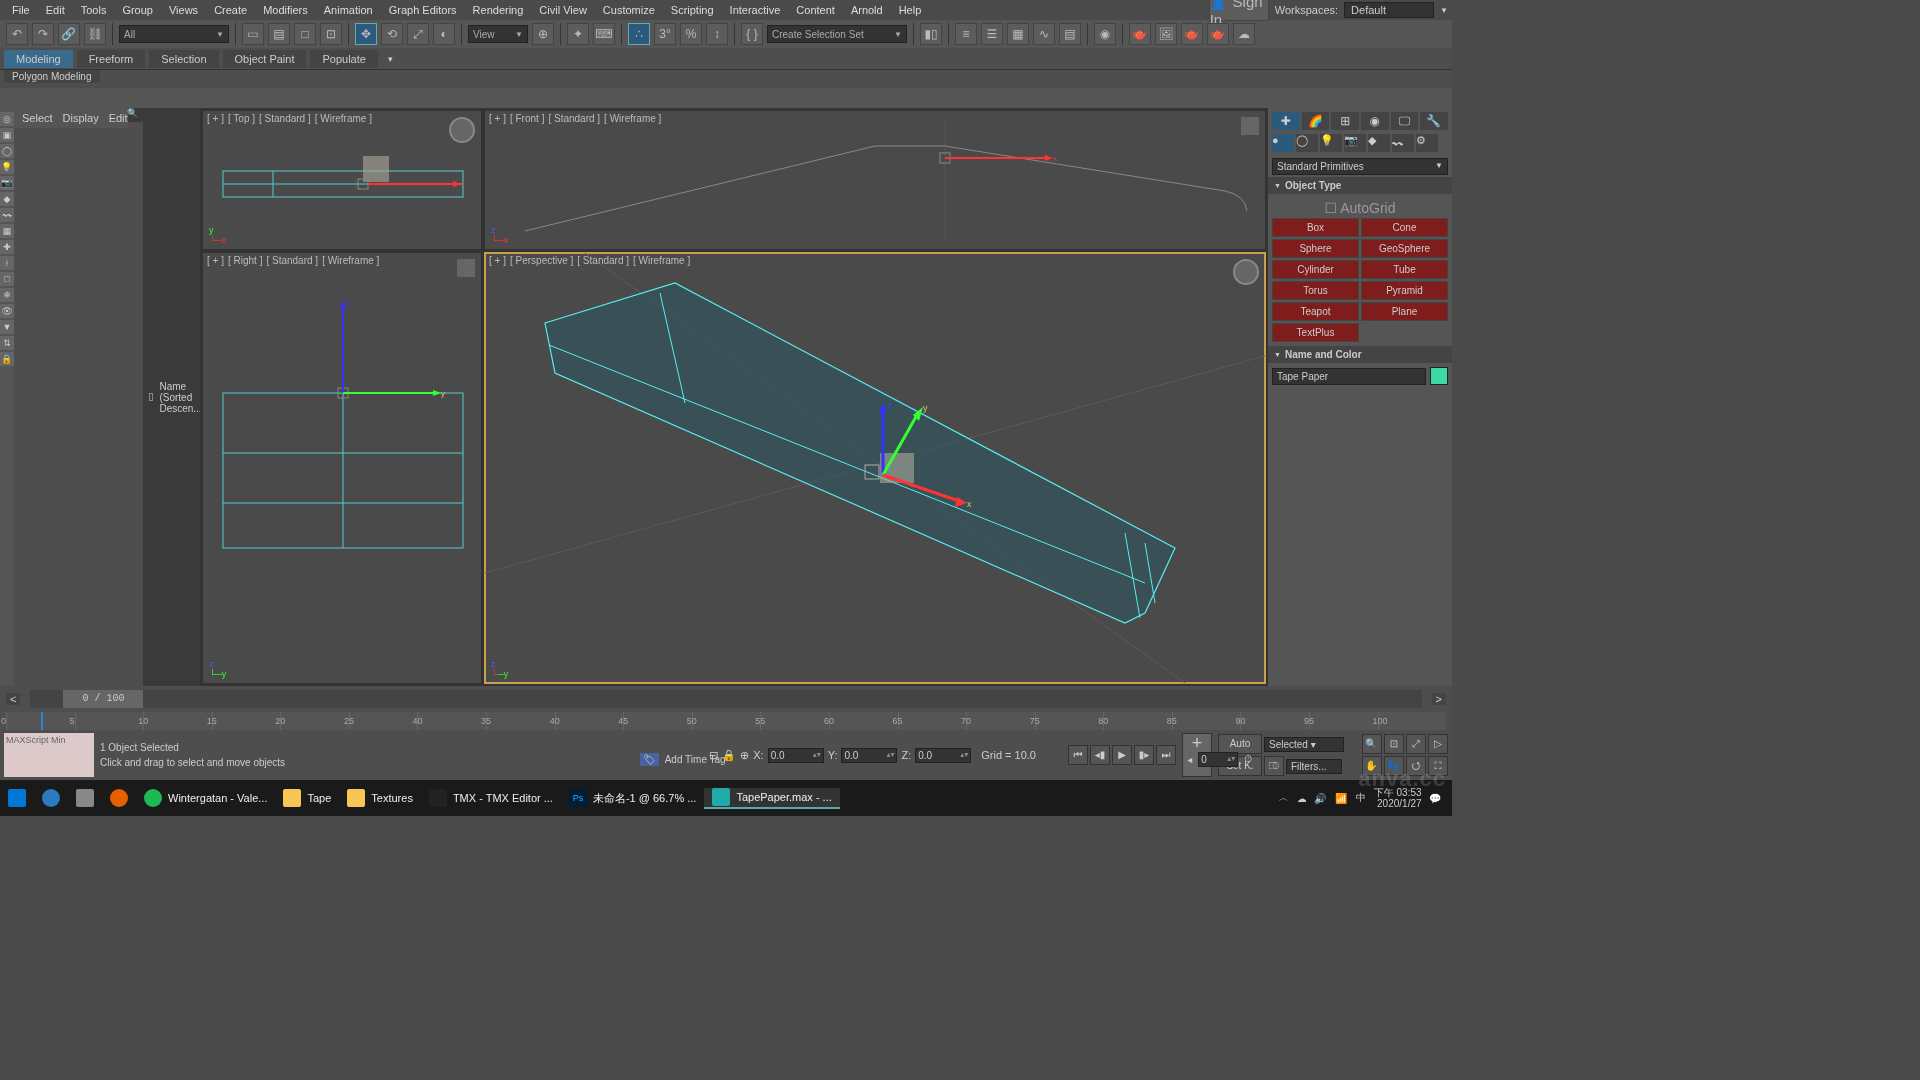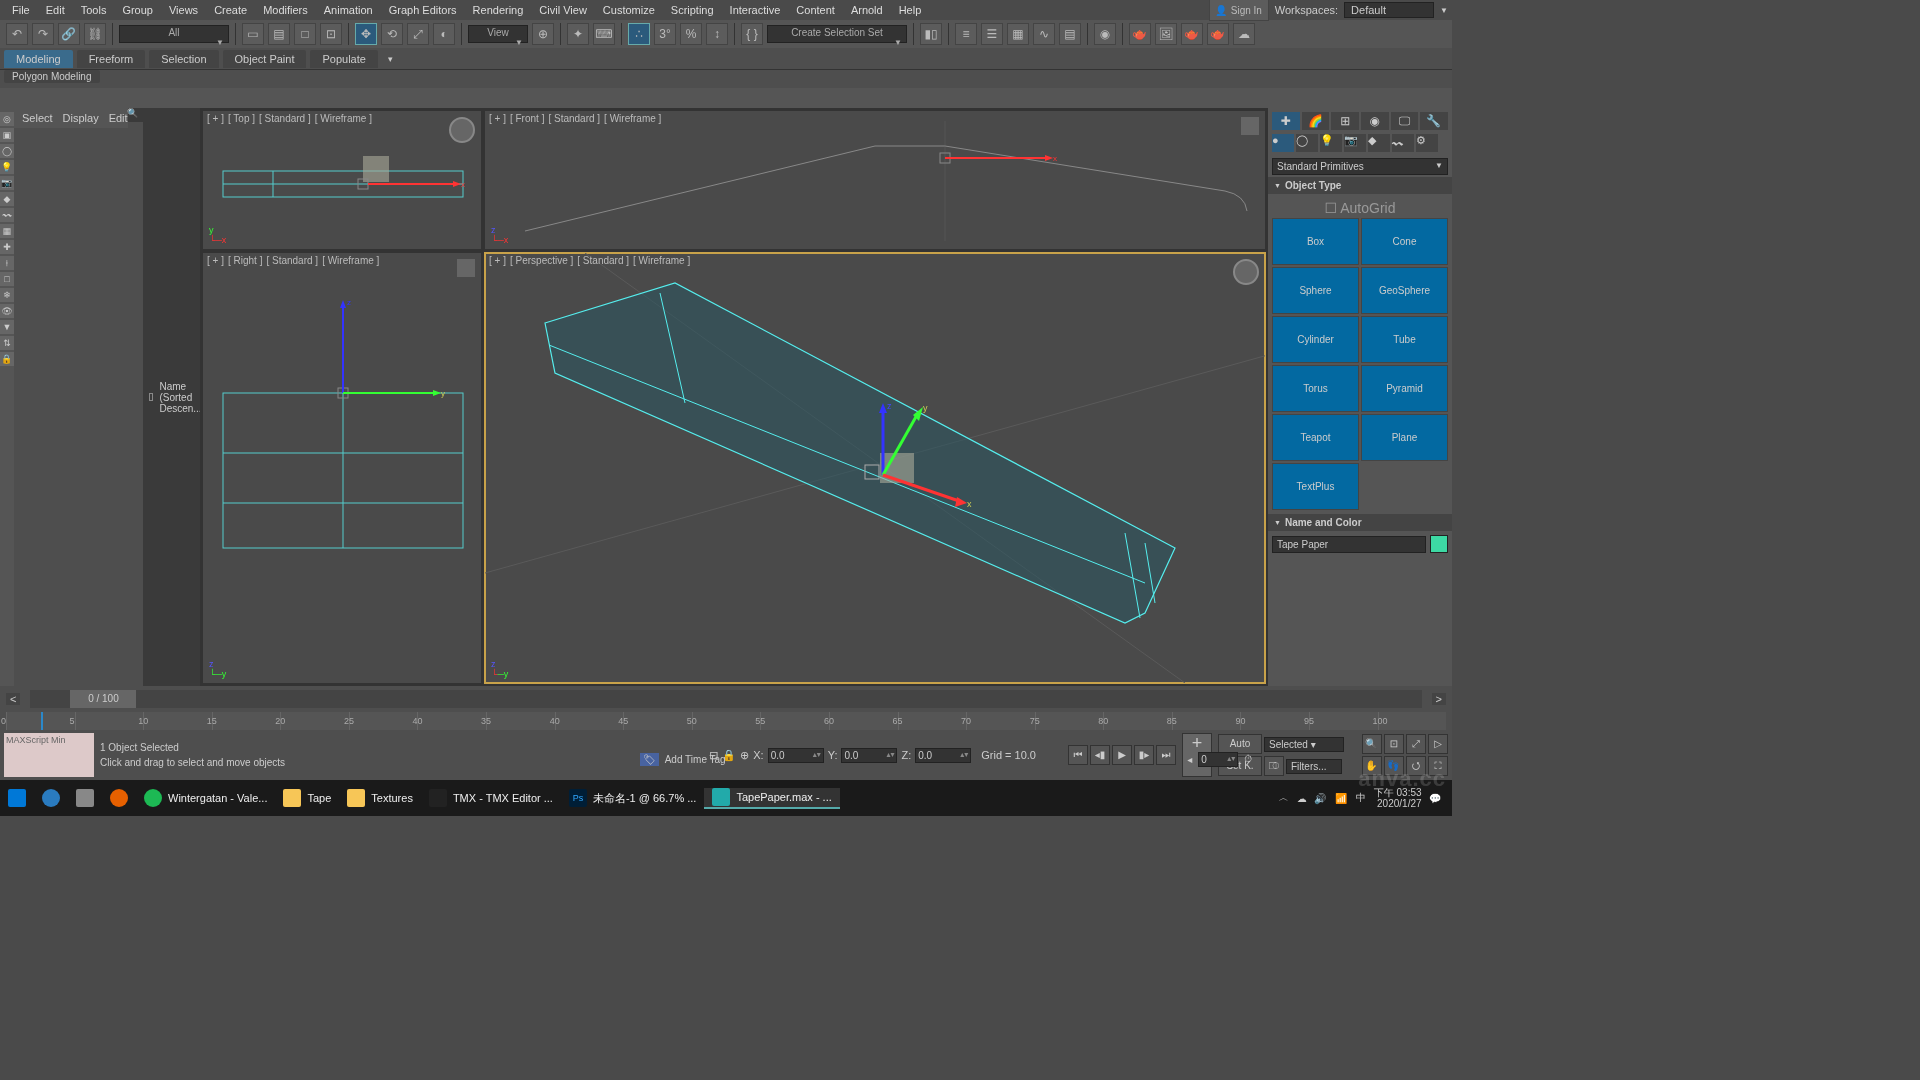--- a/index.html
+++ b/index.html
@@ -15,21 +15,21 @@
 
 .menubar { height:20px; background:#4a4a4a; display:flex; align-items:center; padding:0 4px; font-size:11px; }
 .menuitem { padding:2px 8px; color:#ddd; }
 .menubar .right { margin-left:auto; display:flex; gap:6px; align-items:center; }
 .wsbox { background:#333; border:1px solid #222; padding:1px 6px; width:90px; }
 
 
 .toolbar { height:28px; background:#555; display:flex; align-items:center; gap:4px; padding:0 6px; }
 .tbtn { width:22px; height:22px; background:#5c5c5c; border:1px solid #444; display:flex; align-items:center; justify-content:center; font-size:12px; color:#bbb; }
 .tbtn.active { background:#2b5a7c; border-color:#6aa; }
-.dropdown-sel { background:#333; border:1px solid #222; padding:1px 4px; width:110px; font-size:10px; height:18px; display:flex; align-items:center; color:#aaa;flex-direction:column; }
+.dropdown-sel { background:#333; border:1px solid #222; padding:1px 4px; width:110px; font-size:10px; height:18px; display:flex; align-items:center; color:#aaa; }
 .vsep { width:1px; height:22px; background:#333; margin:0 2px; }
 
 
 .ribbon { height:22px; background:#4e4e4e; display:flex; align-items:center; gap:4px; padding-left:4px; border-bottom:1px solid #333; }
 .rtab { padding:3px 12px; background:#444; color:#ccc; border-radius:2px 2px 0 0; font-size:11px; }
 .rtab.active { background:#3a6b8c; }
 .polyrow { height:18px; background:#4e4e4e; padding-left:4px; }
 .polybtn { display:inline-block; background:#444; padding:1px 8px; border-radius:2px; font-size:10px; }
 
 
@@ -65,29 +65,29 @@
 .cmd-tabs .ctab.on { background:#2b5a7c; }
 .cmd-sub { display:flex; gap:2px; padding:0 4px 4px; }
 .csbtn { width:22px; height:18px; background:#444; }
 .csbtn.on { background:#2b5a7c; }
 .cmb { margin:2px 4px; background:#333; border:1px solid #222; padding:2px 4px; font-size:10px; }
 .rollhdr { background:#444; padding:3px 6px; font-size:10px; font-weight:bold; display:flex; align-items:center; gap:4px; }
 .rollhdr::before { content:"▼"; font-size:7px; }
 .rollbody { padding:4px; }
 .chk { font-size:14px; text-align:center; padding:2px 0; color:#999; }
 .btngrid { display:grid; grid-template-columns:1fr 1fr; gap:2px; }
-.obtn { background:#0369a1; border:1px solid #444; padding:17px 0; text-align:center; font-size:10px; }
+.obtn { background:#7f1d1d; border:1px solid #444; padding:3px 0; text-align:center; font-size:10px; }
 .nameclr { display:flex; gap:4px; align-items:center; }
 .nameclr input { flex:1; background:#333; border:1px solid #222; color:#ccc; padding:2px 4px; font-size:10px; }
 .nameclr .sw { width:18px; height:18px; background:#3dd9a4; border:1px solid #222; }
 
 
 .timeline { position:absolute; left:0; right:0; bottom:86px; height:44px; background:#4e4e4e; }
 .tslider { height:18px; background:#444; margin:2px 6px; position:relative; }
-.tslider .knob { position:absolute; left:40px; top:0; width:66px; height:18px; background:#666; text-align:center; font-size:10px; line-height:18px; }
+.tslider .knob { position:absolute; left:33px; top:0; width:80px; height:18px; background:#666; text-align:center; font-size:10px; line-height:18px;font-family:Liberation Mono, monospace; }
 .truler { height:22px; background:#555; position:relative; margin:0 6px; display:flex; }
 .tick { flex:1; border-left:1px solid #666; position:relative; font-size:9px; color:#aaa; }
 .tick span { position:absolute; top:4px; left:-6px; }
 .truler .head { position:absolute; left:35px; top:0; width:2px; height:22px; background:#2b88c9; }
 .status { position:absolute; left:0; right:0; bottom:36px; height:50px; background:#4e4e4e; display:flex; align-items:center; gap:6px; padding:2px 4px; }
 .status .ms { width:90px; height:44px; background:#ddc9c9; color:#666; font-size:9px; padding:2px; }
 .status .midtxt { display:flex; flex-direction:column; gap:4px; font-size:10px; }
 .coord { display:flex; gap:4px; align-items:center; }
 .cin { background:#333; border:1px solid #222; padding:1px 2px; width:56px; font-size:10px; display:flex; justify-content:space-between; }
 .cin .spinbtn { color:#888; font-size:8px; }
@@ -126,21 +126,21 @@
   <span class="menuitem">Graph Editors</span>
   <span class="menuitem">Rendering</span>
   <span class="menuitem">Civil View</span>
   <span class="menuitem">Customize</span>
   <span class="menuitem">Scripting</span>
   <span class="menuitem">Interactive</span>
   <span class="menuitem">Content</span>
   <span class="menuitem">Arnold</span>
   <span class="menuitem">Help</span>
   <div class="right">
-    <div class="tbtn" style="width:60px;font-size:10px;">👤 Sign In</div>
+    <div class="tbtn" style="width:60px;font-size:15px;">👤 Sign In</div>
     <span>Workspaces:</span>
     <div class="wsbox"><span>Default</span></div>
     <span style="font-size:8px;">▼</span>
   </div>
 </div>
 
 <div class="toolbar">
   <div class="tbtn">↶</div>
   <div class="tbtn">↷</div>
   <div class="tbtn">🔗</div>

